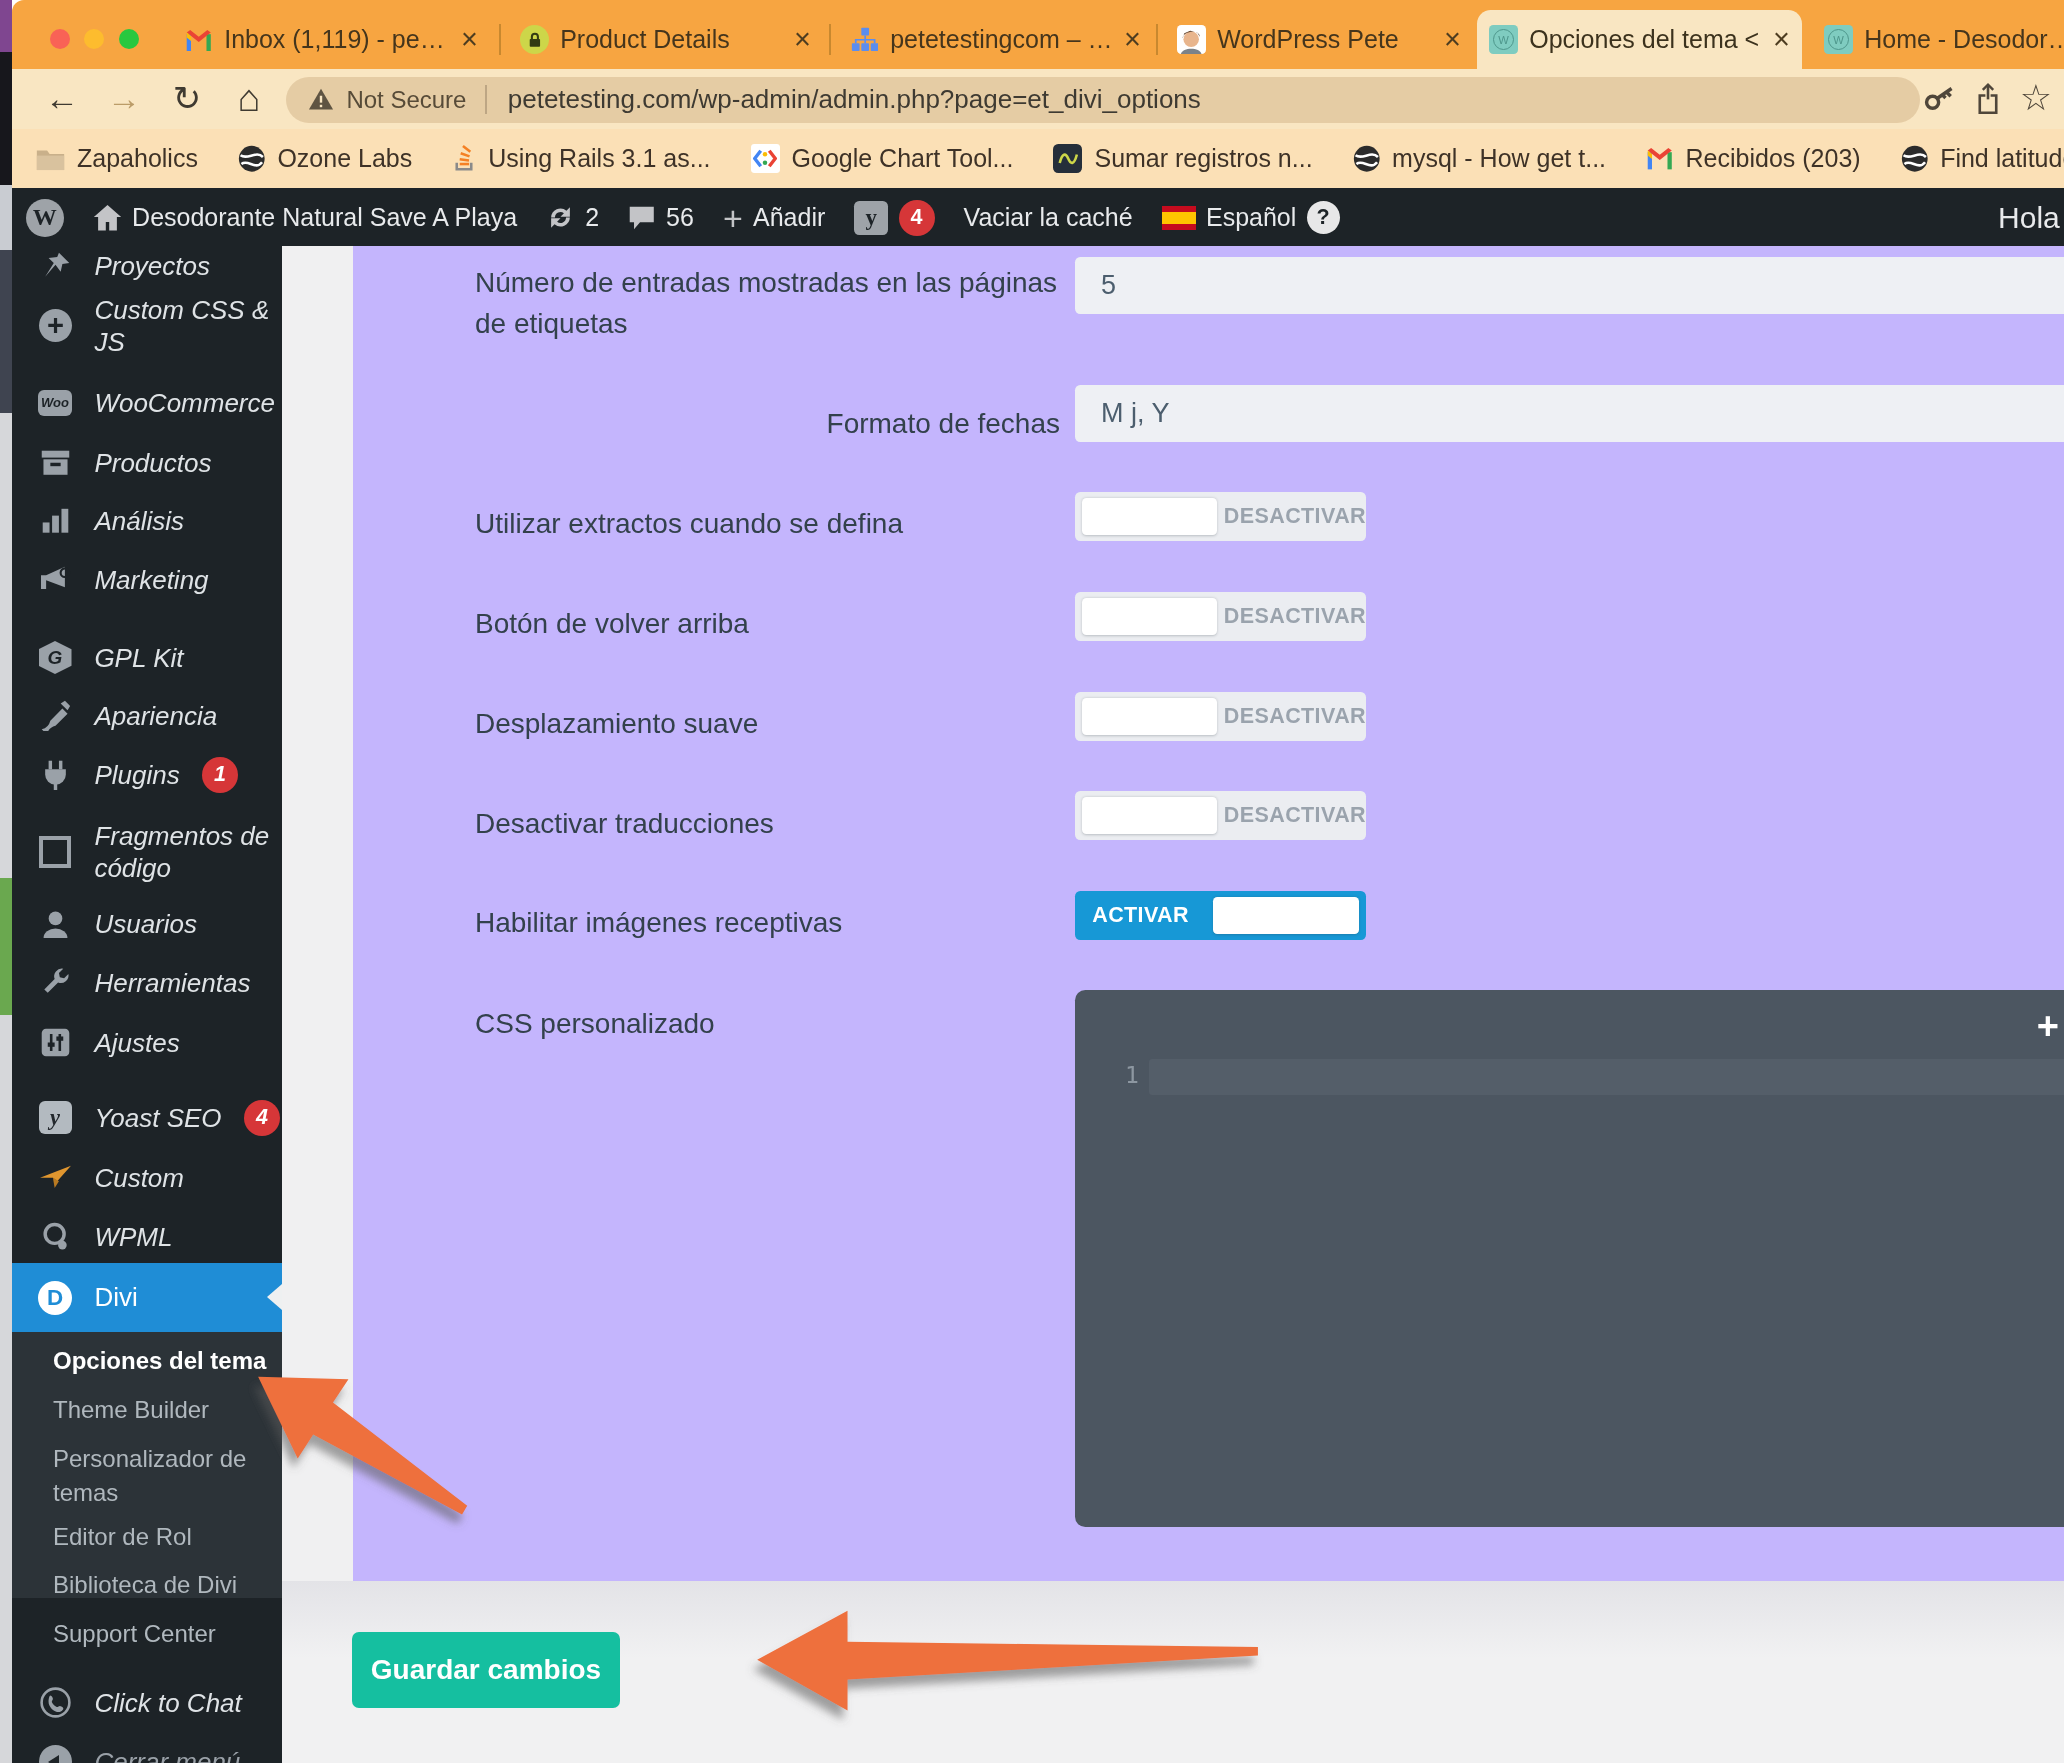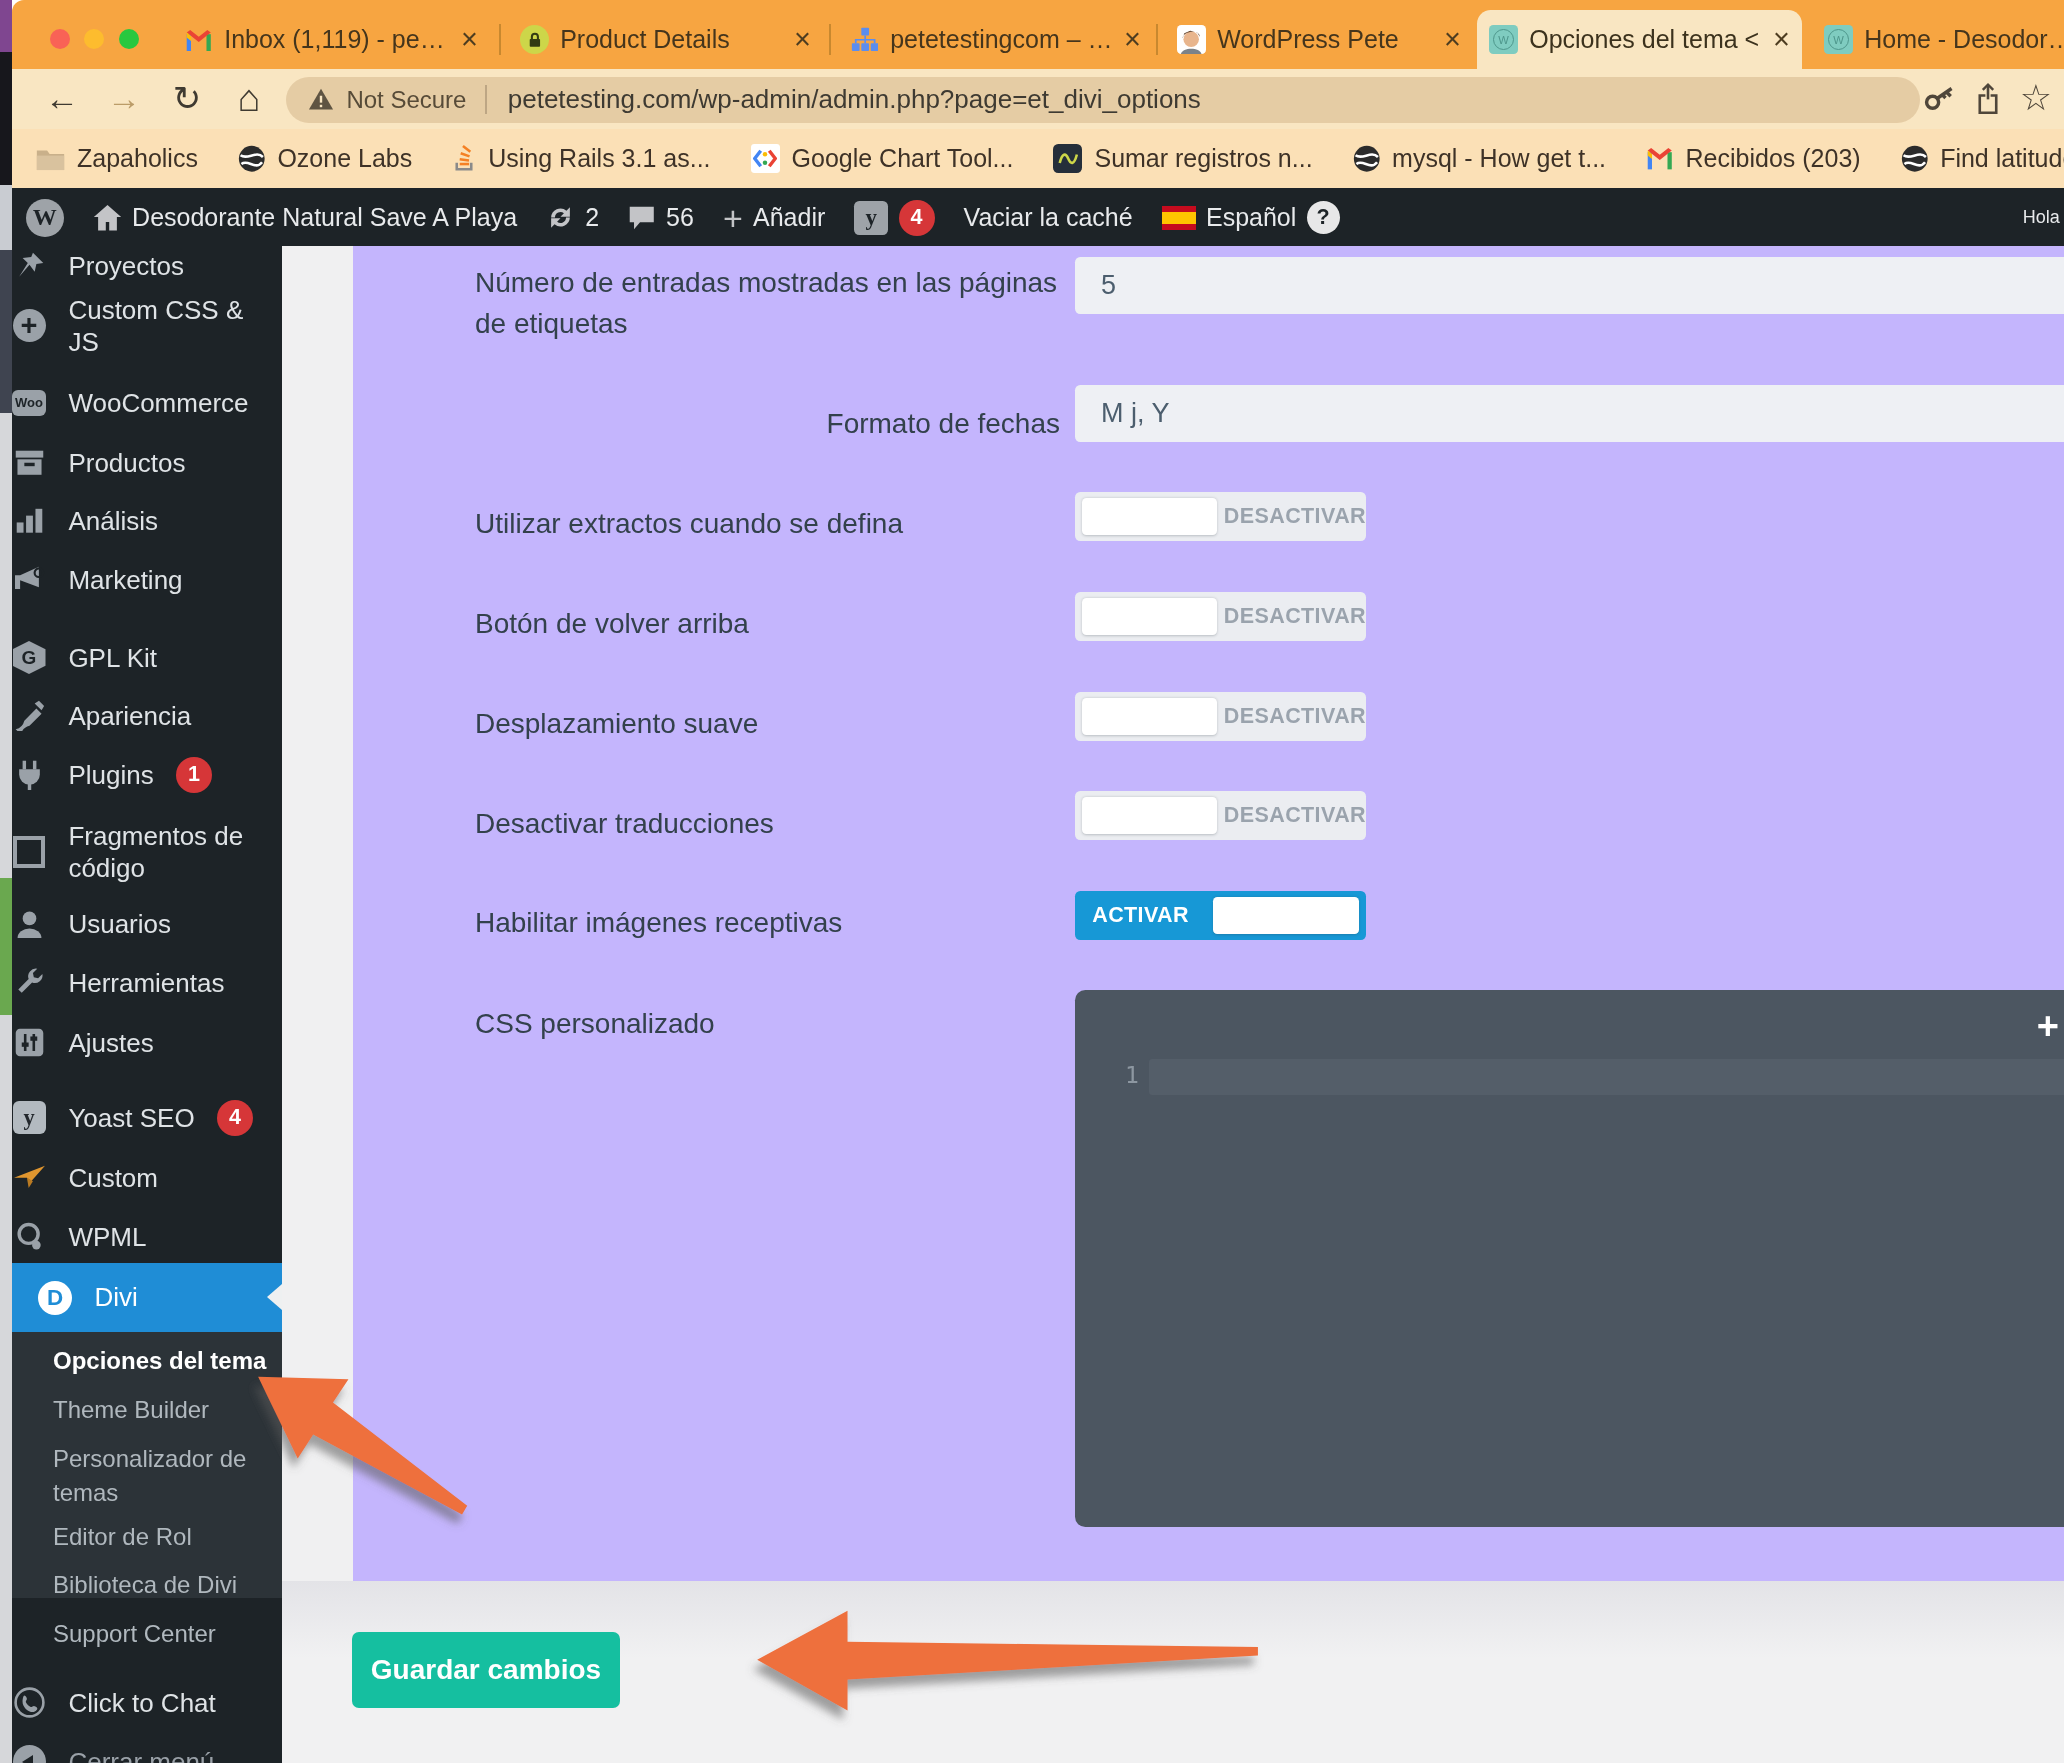--- a/index.html
+++ b/index.html
@@ -31,25 +31,25 @@
   
   .bookmarks{position:absolute;left:12px;top:129px;right:0;height:59px;background:#fbe0b6;
     display:flex;align-items:center;padding-left:24px;gap:40px;}
   .bm{display:flex;align-items:center;gap:12px;font-size:25px;color:#3e3227;white-space:nowrap;}
   
   .adminbar{position:absolute;left:12px;top:188px;right:0;height:59px;background:#1d2327;
     display:flex;align-items:center;gap:29px;padding-left:13.8px;color:#e8eaec;font-size:25px;}
   .abitem{display:flex;align-items:center;gap:10.3px;white-space:nowrap;}
   .badge{min-width:36px;height:36px;border-radius:50%;background:#d63638;color:#fff;font-size:21.5px;
     font-weight:bold;display:flex;align-items:center;justify-content:center;padding:0 3.4px;box-sizing:border-box;}
-  .hola{position:absolute;right:5.2px;top:0;height:59px;display:flex;align-items:center;font-size:18px;color:#e8eaec;}
+  .hola{position:absolute;right:5.2px;top:0;height:59px;display:flex;align-items:center;font-size:30px;color:#e8eaec;}
   
   .sidebar{position:absolute;left:12px;top:246px;width:270px;height:1518px;background:#1d2327;}
   .sbi{position:absolute;left:0;width:100%;display:flex;align-items:center;gap:22.4px;
-    box-sizing:border-box;color:#dfe3e6;font-size:26px;height:59px;}
+    padding-left:26px;box-sizing:border-box;color:#dfe3e6;font-size:26px;height:59px;font-style:italic;}
   .sbi .lbl{width:182px;line-height:32px;}
   .ico{width:34px;height:34px;flex:0 0 34px;display:flex;align-items:center;justify-content:center;}
   .divi-active{position:absolute;left:0;top:1017px;width:100%;height:69px;background:#1f8dd6;
     display:flex;align-items:center;gap:22.4px;padding-left:26px;box-sizing:border-box;color:#fff;font-size:26px;}
   .divi-notch{position:absolute;right:0;top:20.6px;width:0;height:0;border-top:13.8px solid transparent;
     border-bottom:13.8px solid transparent;border-right:15.5px solid #eef0f1;}
   .submenu{position:absolute;left:0;top:1086px;width:100%;height:266px;background:#2c3338;}
   .smi{position:absolute;left:41px;width:215px;color:#b0b8be;font-size:24px;line-height:34px;}
   .smi.on{color:#fff;font-weight:bold;}
   

